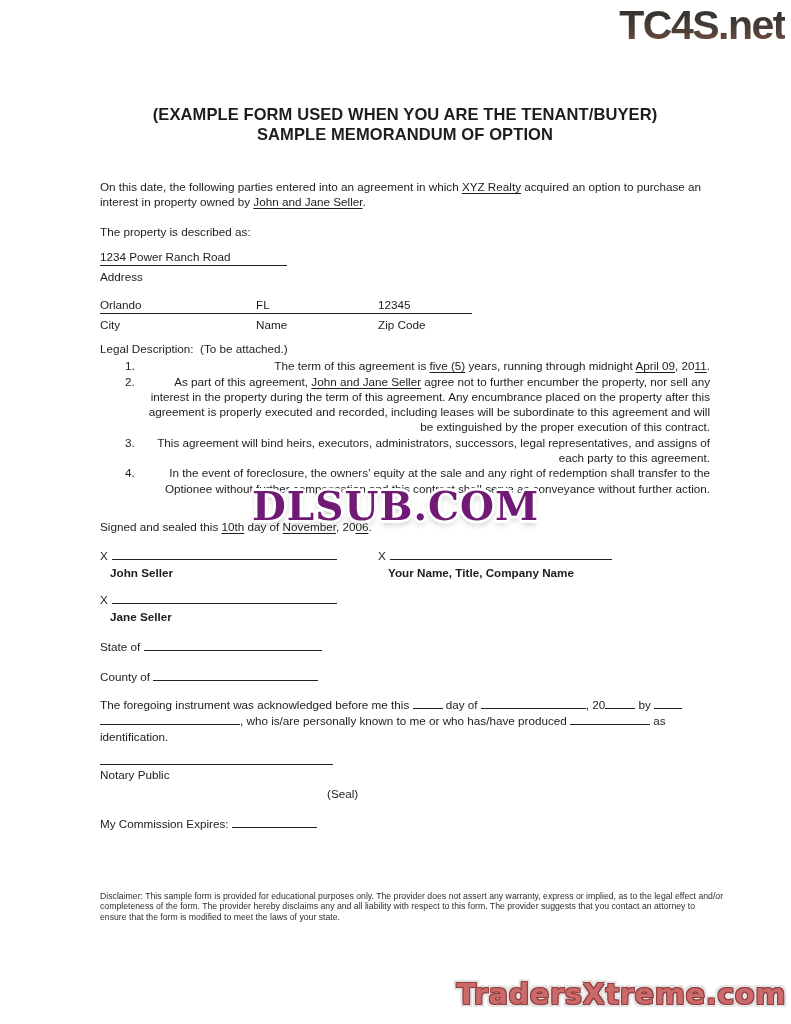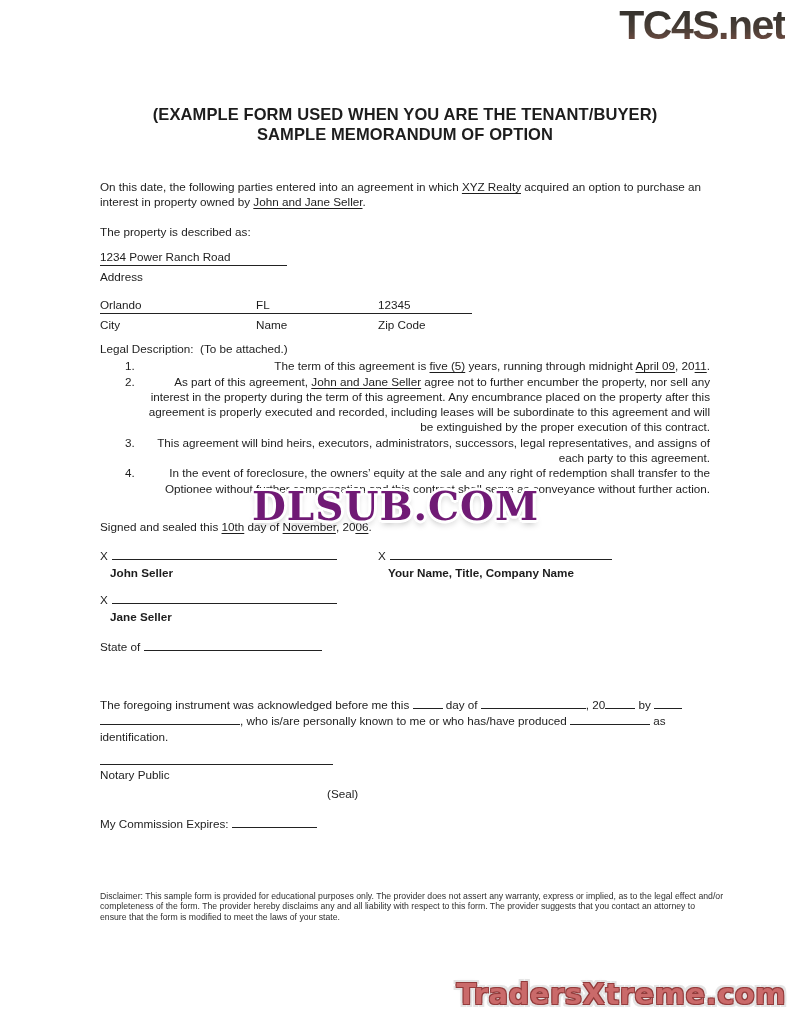--- a/index.html
+++ b/index.html
@@ -154,20 +154,21 @@
 
   <div class="abs" id="sig2">
     <div class="sig-col-l">
       <div><span>X</span><span class="sig-blank sbl"></span></div>
       <div class="sig-name">Jane Seller</div>
     </div>
   </div>
 
   <div class="abs" id="state"><span>State of </span><span class="blank b178"></span></div>
 
+  <div class="abs" id="county"><span>County of </span><span class="blank b165"></span></div>
 
   <div class="abs" id="ack"><span>The foregoing instrument was acknowledged before me this </span><span class="blank b30"></span><span> day of </span><span class="blank b105"></span><span>, 20</span><span class="blank b30"></span><span> by </span><span class="blank b28"></span><span class="blank b140"></span><span>, who is/are personally known to me or who has/have produced </span><span class="blank b80"></span><span> as identification.</span></div>
 
   <div class="abs" id="notary">
     <div class="notary-line"></div>
     <div style="margin-top:2px">Notary Public</div>
   </div>
 
   <div class="abs seal" id="seal">(Seal)</div>
 

